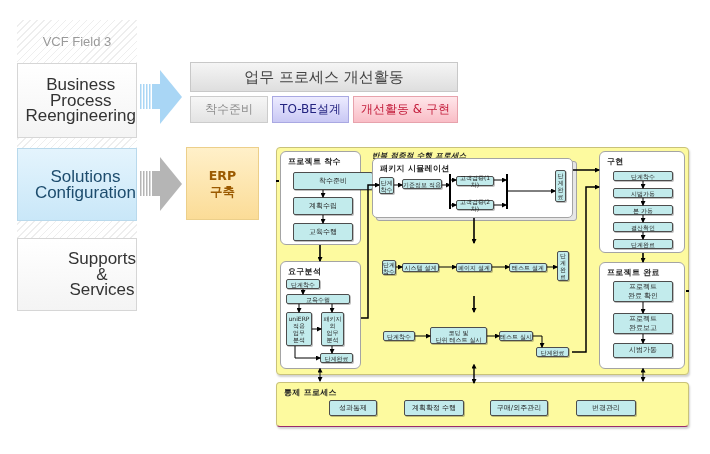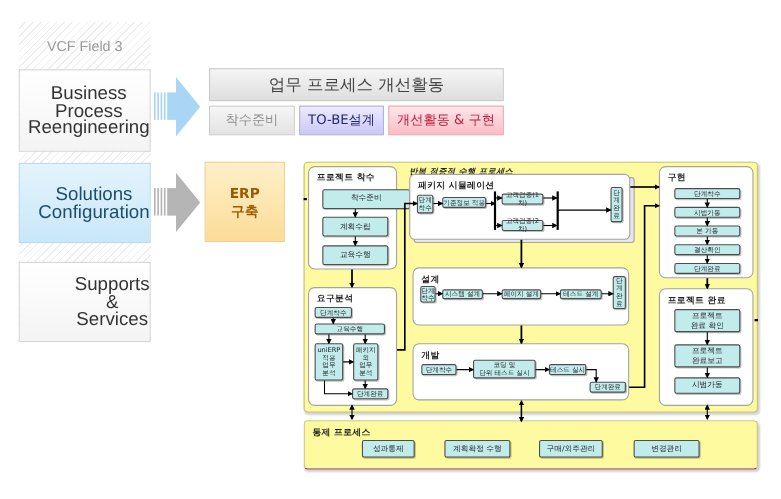--- a/index.html
+++ b/index.html
@@ -168,36 +168,30 @@
   <div class="step" style="left:103px;top:30px;width:15px;height:17px;">단계
 착수</div>
   <div class="step" style="left:126px;top:32px;width:40px;height:10px;">기준정보 적용</div>
   <div class="step" style="left:180px;top:29px;width:38px;height:10px;">고객검증(1차)</div>
   <div class="step" style="left:180px;top:53px;width:38px;height:10px;">고객검증(2차)</div>
   <div class="step" style="left:279px;top:23px;width:11px;height:32px;">단
 계
 완
 료</div>
 
-  <div class="panel" style="left:99px;top:96px;width:197px;height:53px;">
-    <div class="panel-title">설계</div>
-  </div>
   <div class="step" style="left:106px;top:113px;width:14px;height:15px;">단계
 착수</div>
   <div class="step" style="left:126px;top:116px;width:37px;height:9px;">시스템 설계</div>
   <div class="step" style="left:180px;top:116px;width:36px;height:9px;">페이지 설계</div>
   <div class="step" style="left:233px;top:116px;width:38px;height:9px;">테스트 설계</div>
   <div class="step" style="left:281px;top:104px;width:12px;height:30px;">단
 계
 완
 료</div>
 
-  <div class="panel" style="left:99px;top:165px;width:197px;height:52px;">
-    <div class="panel-title">개발</div>
-  </div>
   <div class="step" style="left:107px;top:184px;width:32px;height:10px;">단계착수</div>
   <div class="step" style="left:154px;top:180px;width:57px;height:17px;">코딩 및
 단위 테스트 실시</div>
   <div class="step" style="left:223px;top:184px;width:34px;height:10px;">테스트 실시</div>
   <div class="step" style="left:260px;top:200px;width:33px;height:10px;">단계완료</div>
 
   <div class="panel" style="left:323px;top:4px;width:86px;height:102px;">
     <div class="panel-title">구현</div>
   </div>
   <div class="step" style="left:337px;top:24px;width:60px;height:10px;">단계착수</div>

